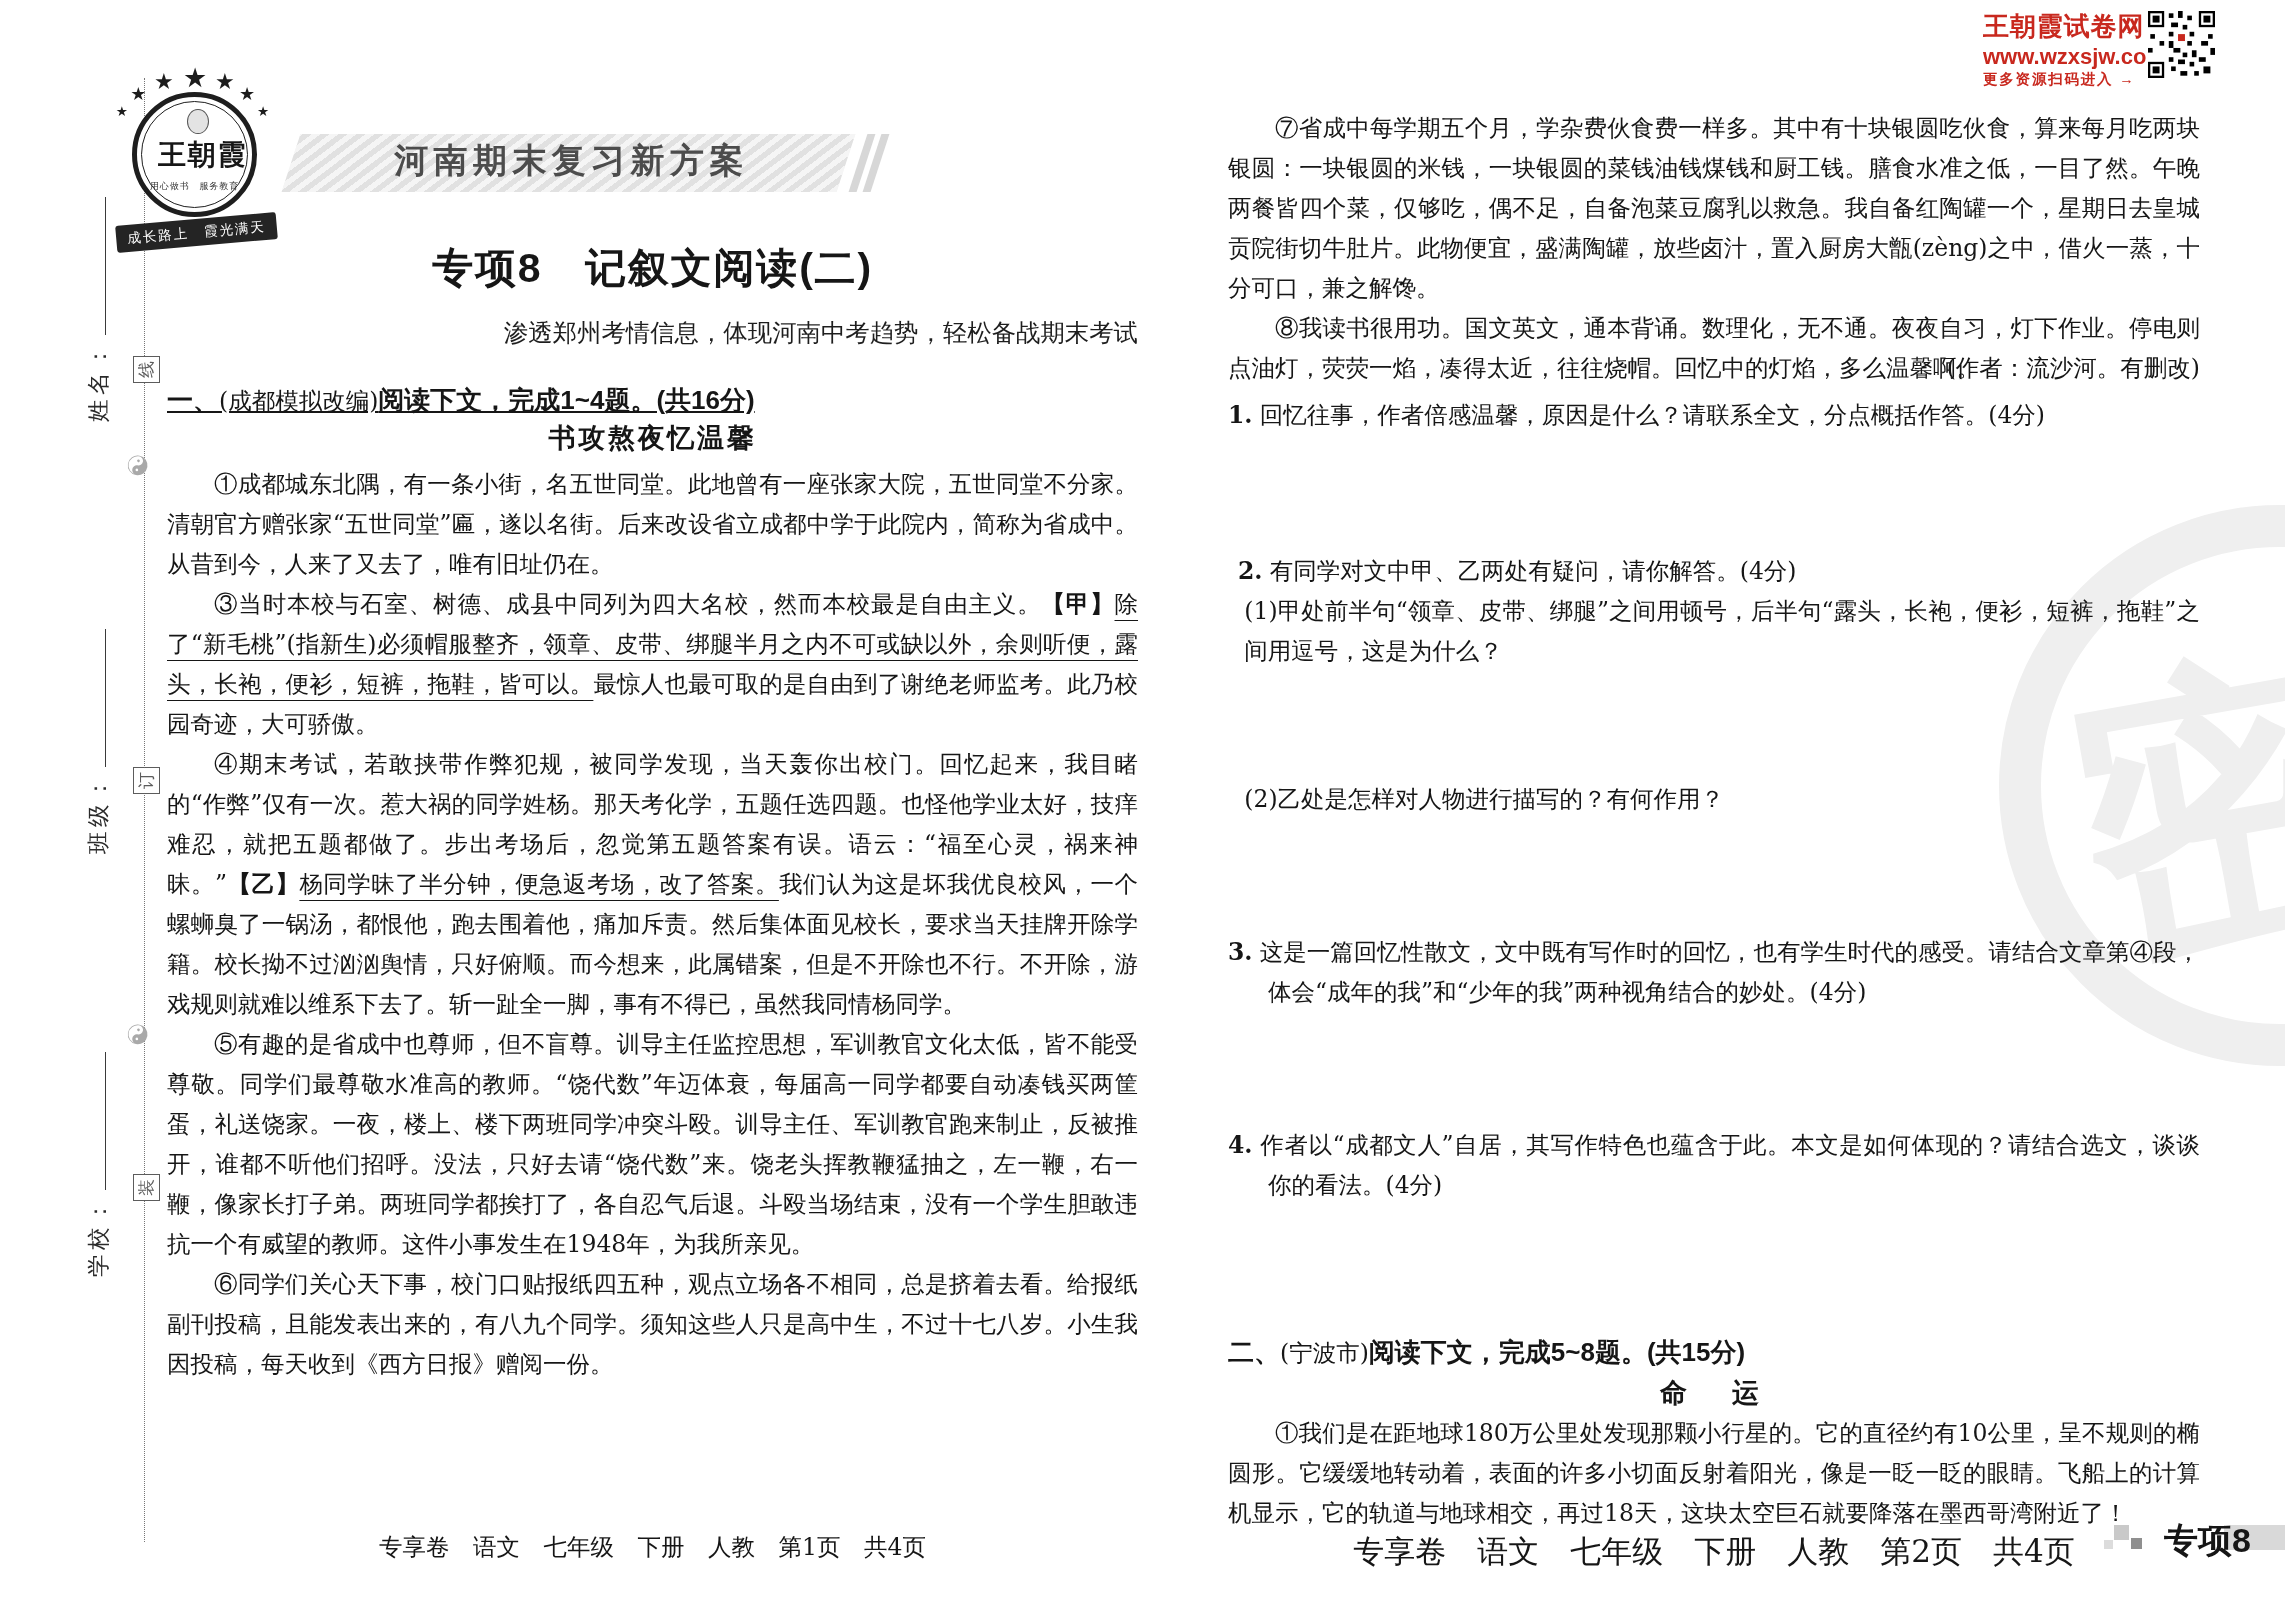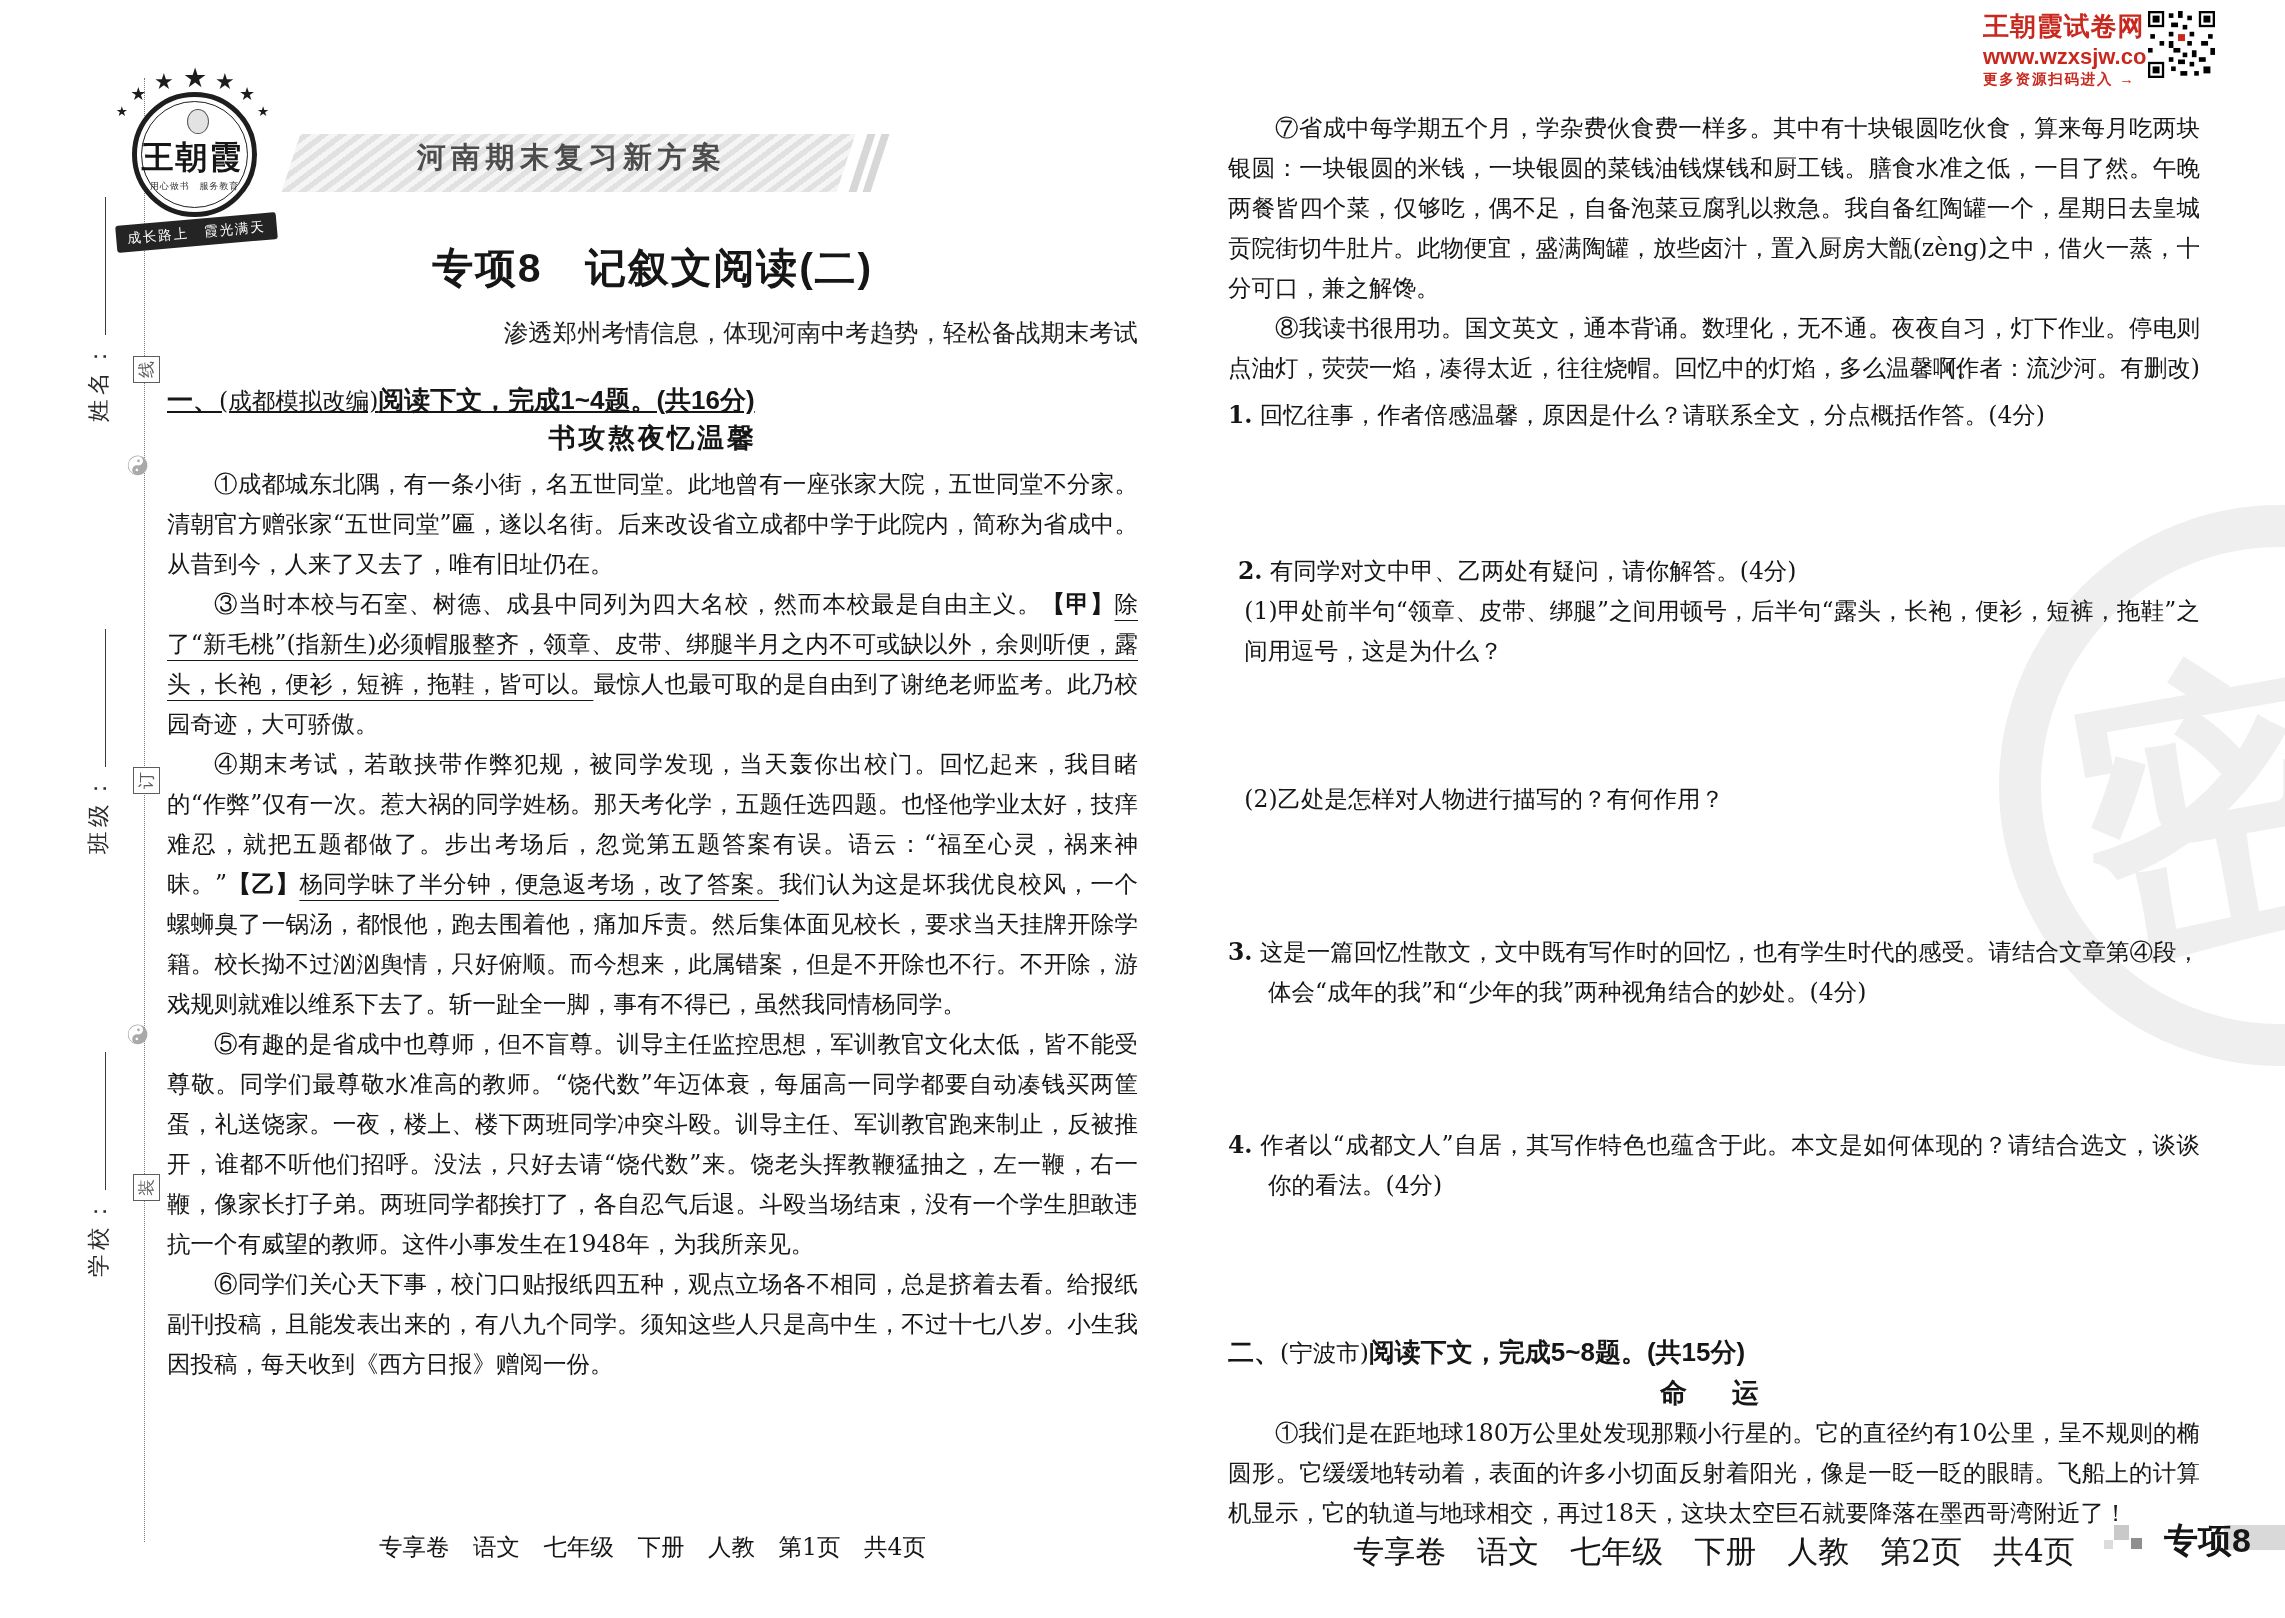--- a/index.html
+++ b/index.html
@@ -17,27 +17,27 @@
         font-size:17px;text-align:center;line-height:24.4px;transform:rotate(-90deg);background:#fff;}
   .swirl{position:absolute;left:126px;font-size:27px;color:#a9a9a9;transform:rotate(-80deg);}
 
   
   #emblem{left:123px;top:67px;width:147px;height:181px;}
   .star{position:absolute;color:#1c1c1c;}
   #emblem-circle{position:absolute;left:9px;top:25px;width:125px;height:125px;border:5.4px solid #1e1e1e;
                  border-radius:50%;box-sizing:border-box;background:#fff;}
   #emblem-inner{position:absolute;left:3.6px;top:3.6px;right:3.6px;bottom:3.6px;border:1.8px solid #1e1e1e;border-radius:50%;}
   #portrait{position:absolute;left:45px;top:7.2px;width:20px;height:23.5px;border:1.8px solid #555;border-radius:50%;background:#e3e3e3;}
-  #brand-name{position:absolute;left:0;top:34px;width:100%;text-align:left;font-weight:bold;font-size:32px;letter-spacing:1.8px;}
+  #brand-name{position:absolute;left:0;top:34px;width:100%;text-align:right;font-weight:bold;font-size:28px;letter-spacing:1.8px;}
   #brand-sub{position:absolute;left:0;top:78px;width:100%;text-align:center;font-size:9px;color:#333;letter-spacing:0.9px;}
   #ribbon{position:absolute;left:-7.2px;top:152px;width:161px;height:27px;background:#242424;color:#fff;
           font-size:13.6px;line-height:27px;text-align:center;letter-spacing:1.8px;transform:rotate(-5deg);border-radius:2.7px;}
   #banner{left:291px;top:134px;width:555px;height:58px;background:#e9e9e9;transform:skewX(-18deg);
           background-image:repeating-linear-gradient(-45deg,rgba(255,255,255,.55) 0 6.3px,rgba(0,0,0,0.035) 6.3px 12.7px);}
-  #banner-text{left:318px;top:138px;width:507px;text-align:center;font-weight:bold;font-size:29px;
+  #banner-text{left:318px;top:138px;width:507px;text-align:center;font-weight:bold;font-size:34px;
                color:#4c4c4c;letter-spacing:5.4px;}
   .slash{position:absolute;top:134px;width:8.1px;height:58px;background:#d7d7d7;transform:skewX(-18deg);}
 
   
   #site{left:1983px;top:9px;width:159px;}
   .site-name{font-weight:bold;font-size:26px;color:#c8281e;letter-spacing:0.9px;white-space:nowrap;}
   .site-url{font-weight:bold;font-size:22px;color:#c8281e;white-space:nowrap;}
   .site-more{font-weight:bold;font-size:14.5px;color:#c8281e;letter-spacing:1.8px;white-space:nowrap;}
   #qr{left:2148px;top:11px;width:67px;height:67px;}
 

